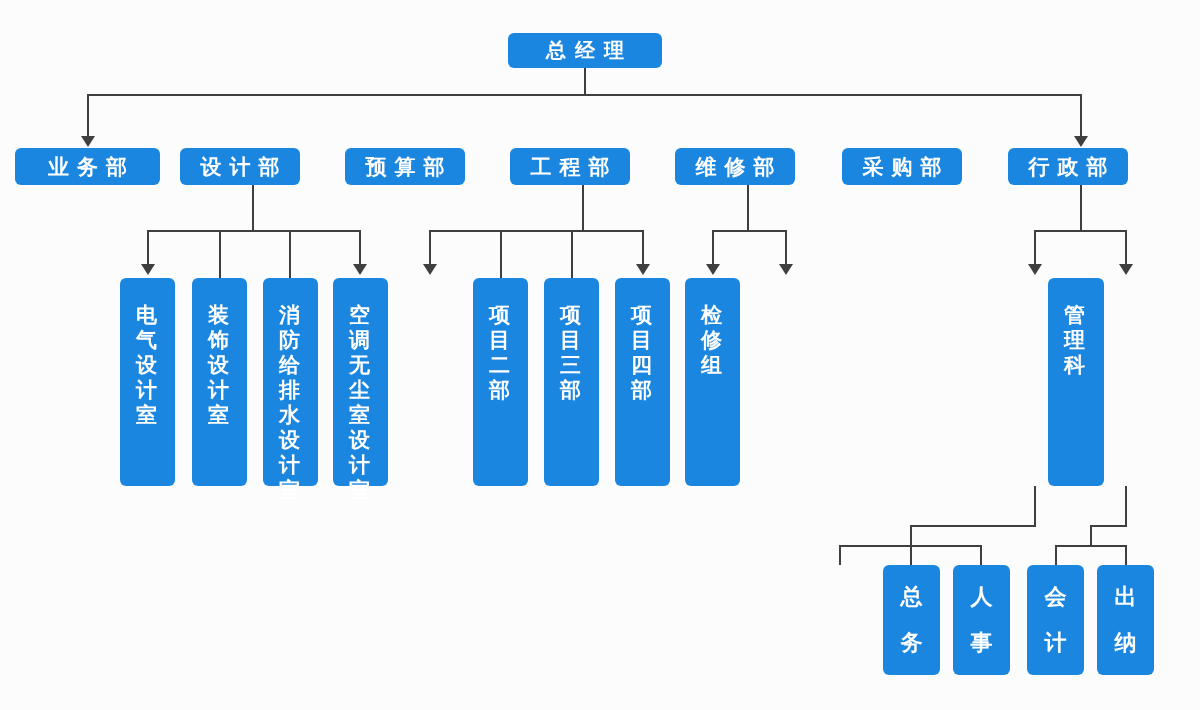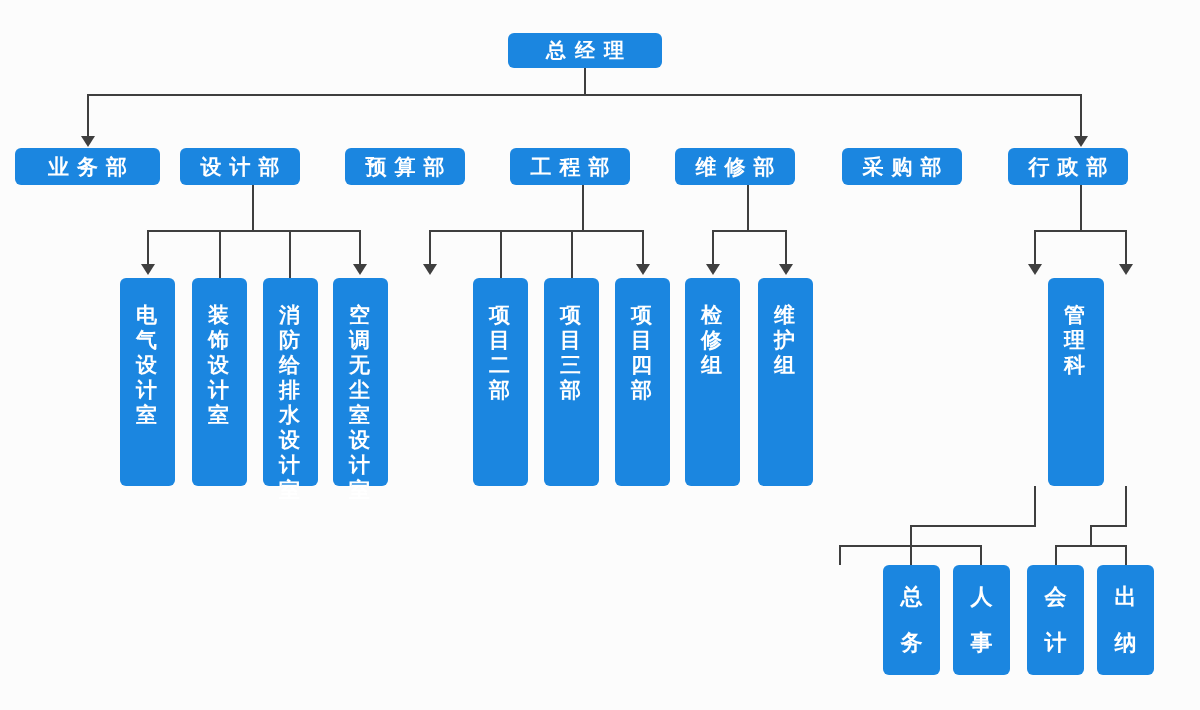--- a/index.html
+++ b/index.html
@@ -106,21 +106,20 @@
   <div class="node vbox" style="left:120px;top:278px">电气设计室</div>
   <div class="node vbox" style="left:192px;top:278px">装饰设计室</div>
   <div class="node vbox" style="left:263px;top:278px">消防给排水设计室</div>
   <div class="node vbox" style="left:333px;top:278px">空调无尘室设计室</div>
 
   <div class="node vbox" style="left:473px;top:278px">项目二部</div>
   <div class="node vbox" style="left:544px;top:278px">项目三部</div>
   <div class="node vbox" style="left:615px;top:278px">项目四部</div>
 
   <div class="node vbox" style="left:685px;top:278px">检修组</div>
-  <div class="node vbox" style="left:758px;top:278px">维护组</div>
 
   <div class="node vbox" style="left:1048px;top:278px;width:56px">管理科</div>
 
   <div class="node sbox" style="left:883px;top:565px">总务</div>
   <div class="node sbox" style="left:953px;top:565px">人事</div>
   <div class="node sbox" style="left:1027px;top:565px">会计</div>
   <div class="node sbox" style="left:1097px;top:565px">出纳</div>
 
 </div>
 

